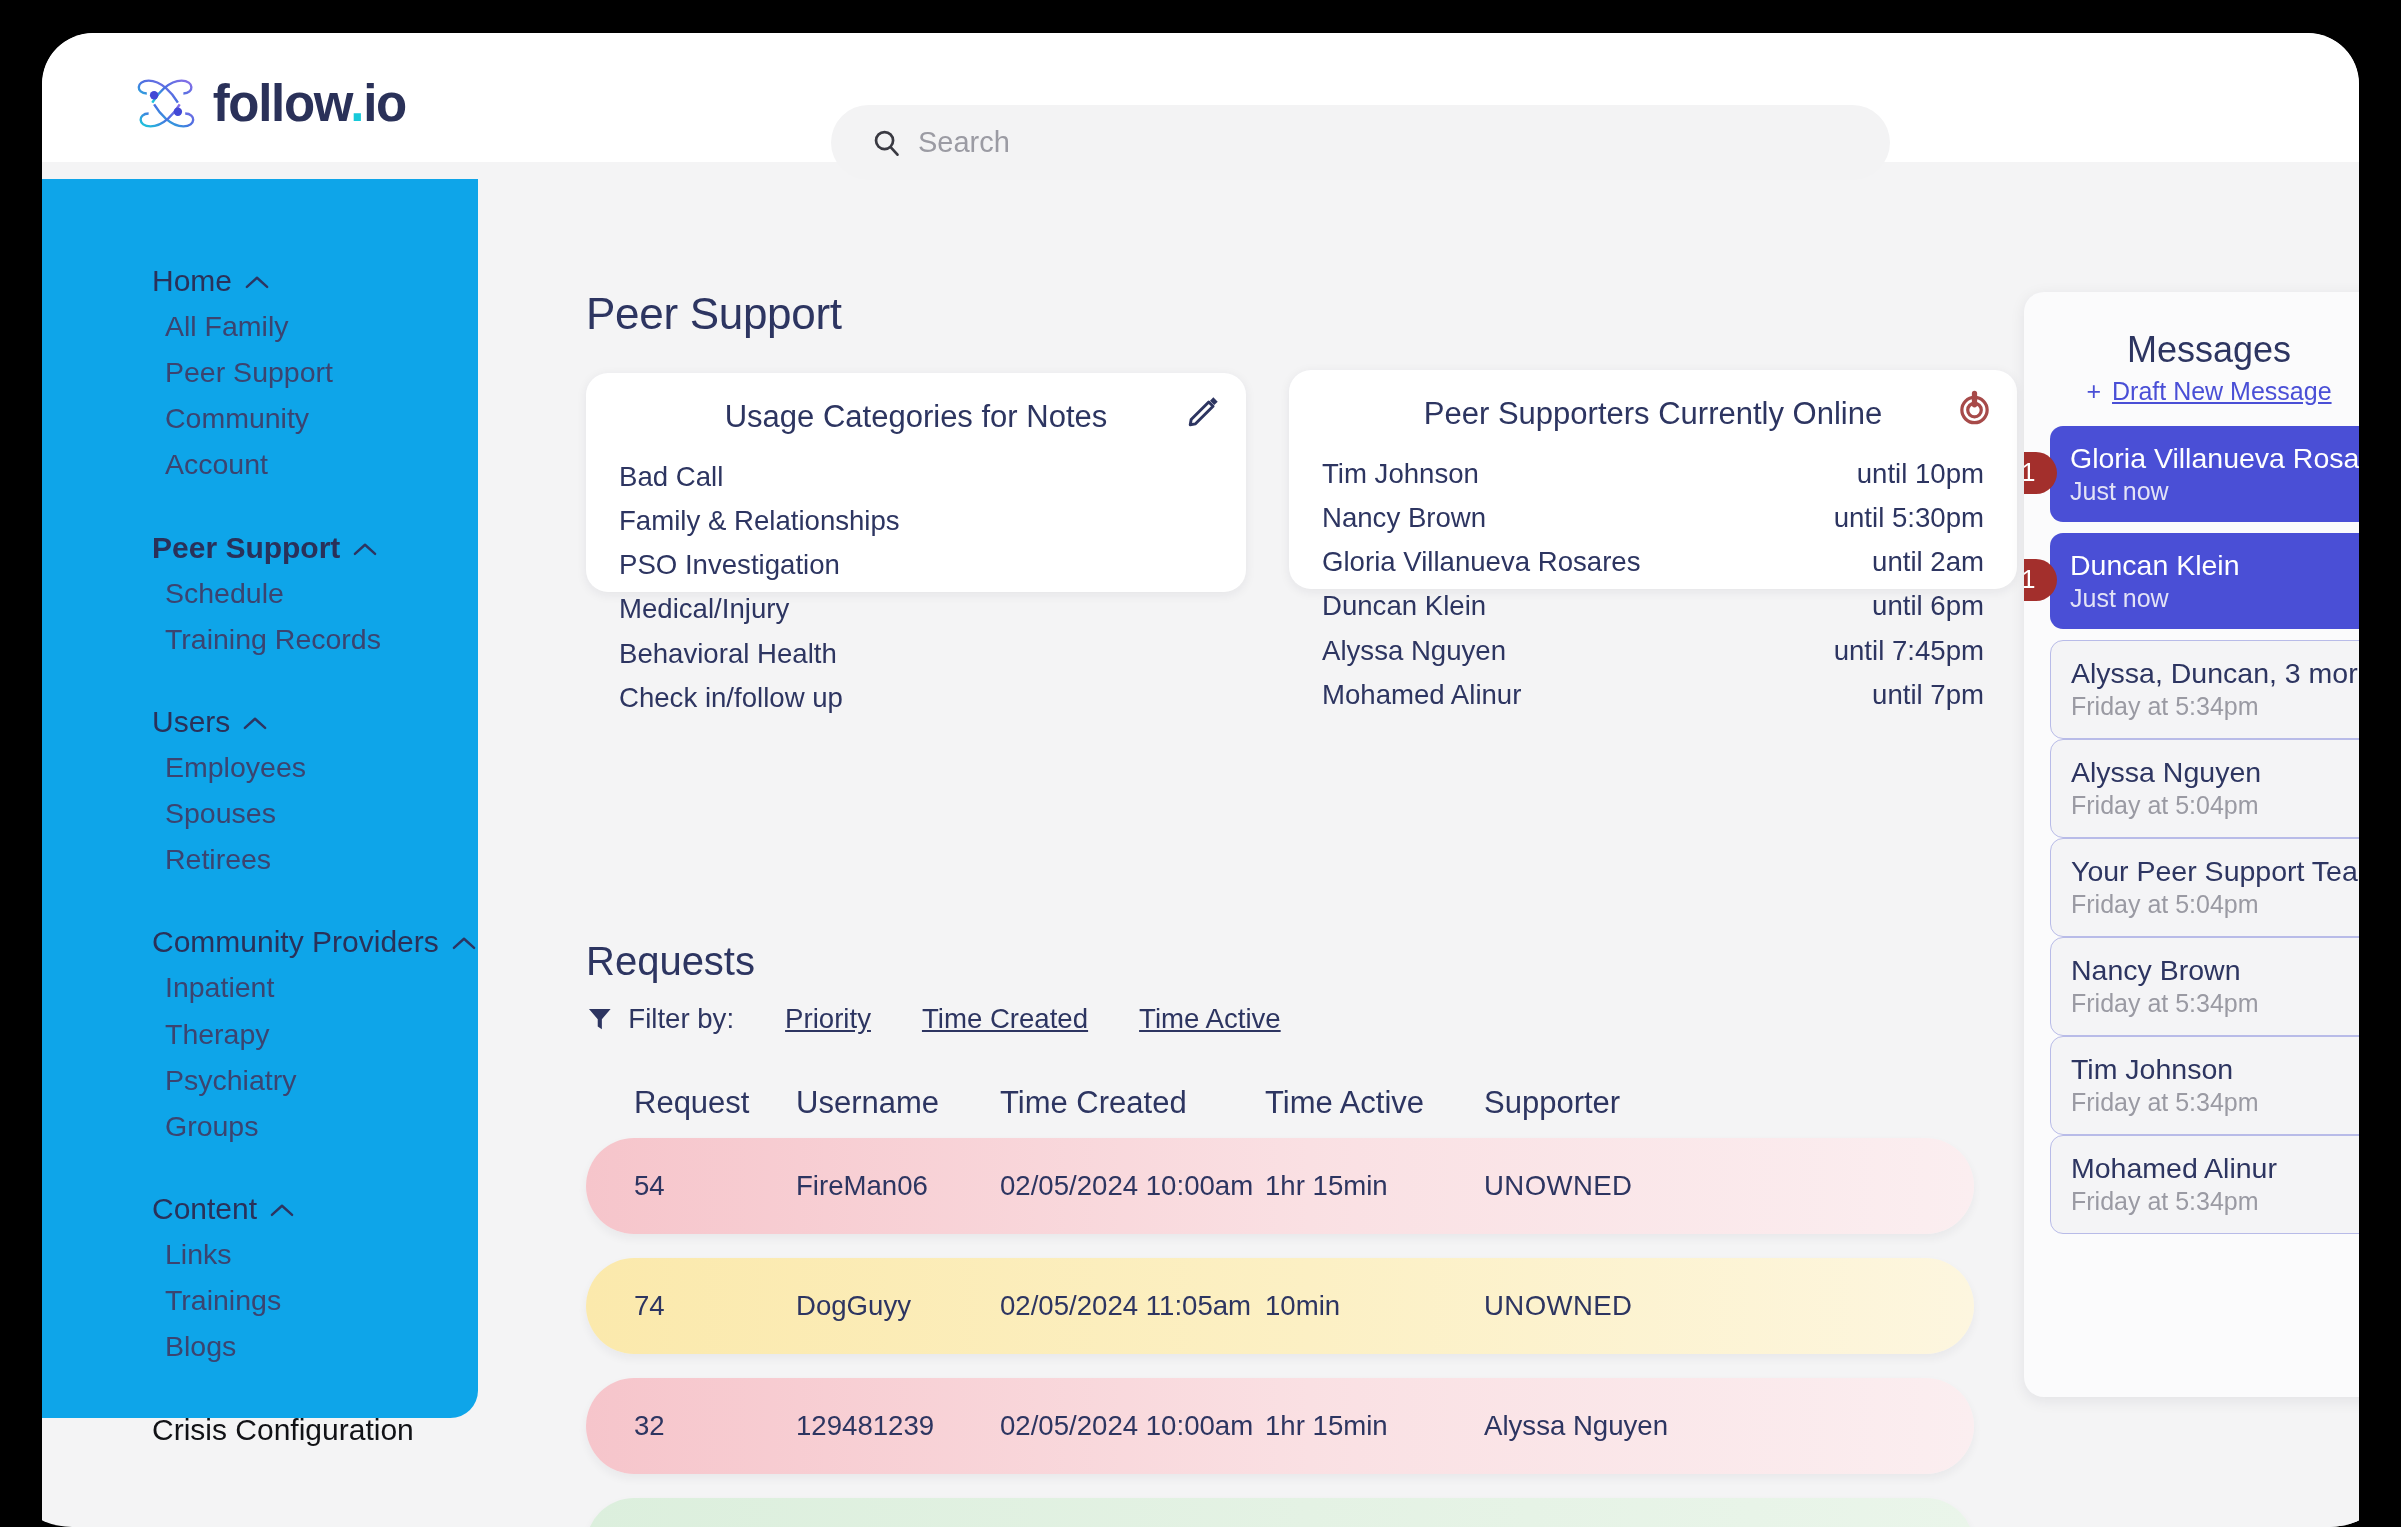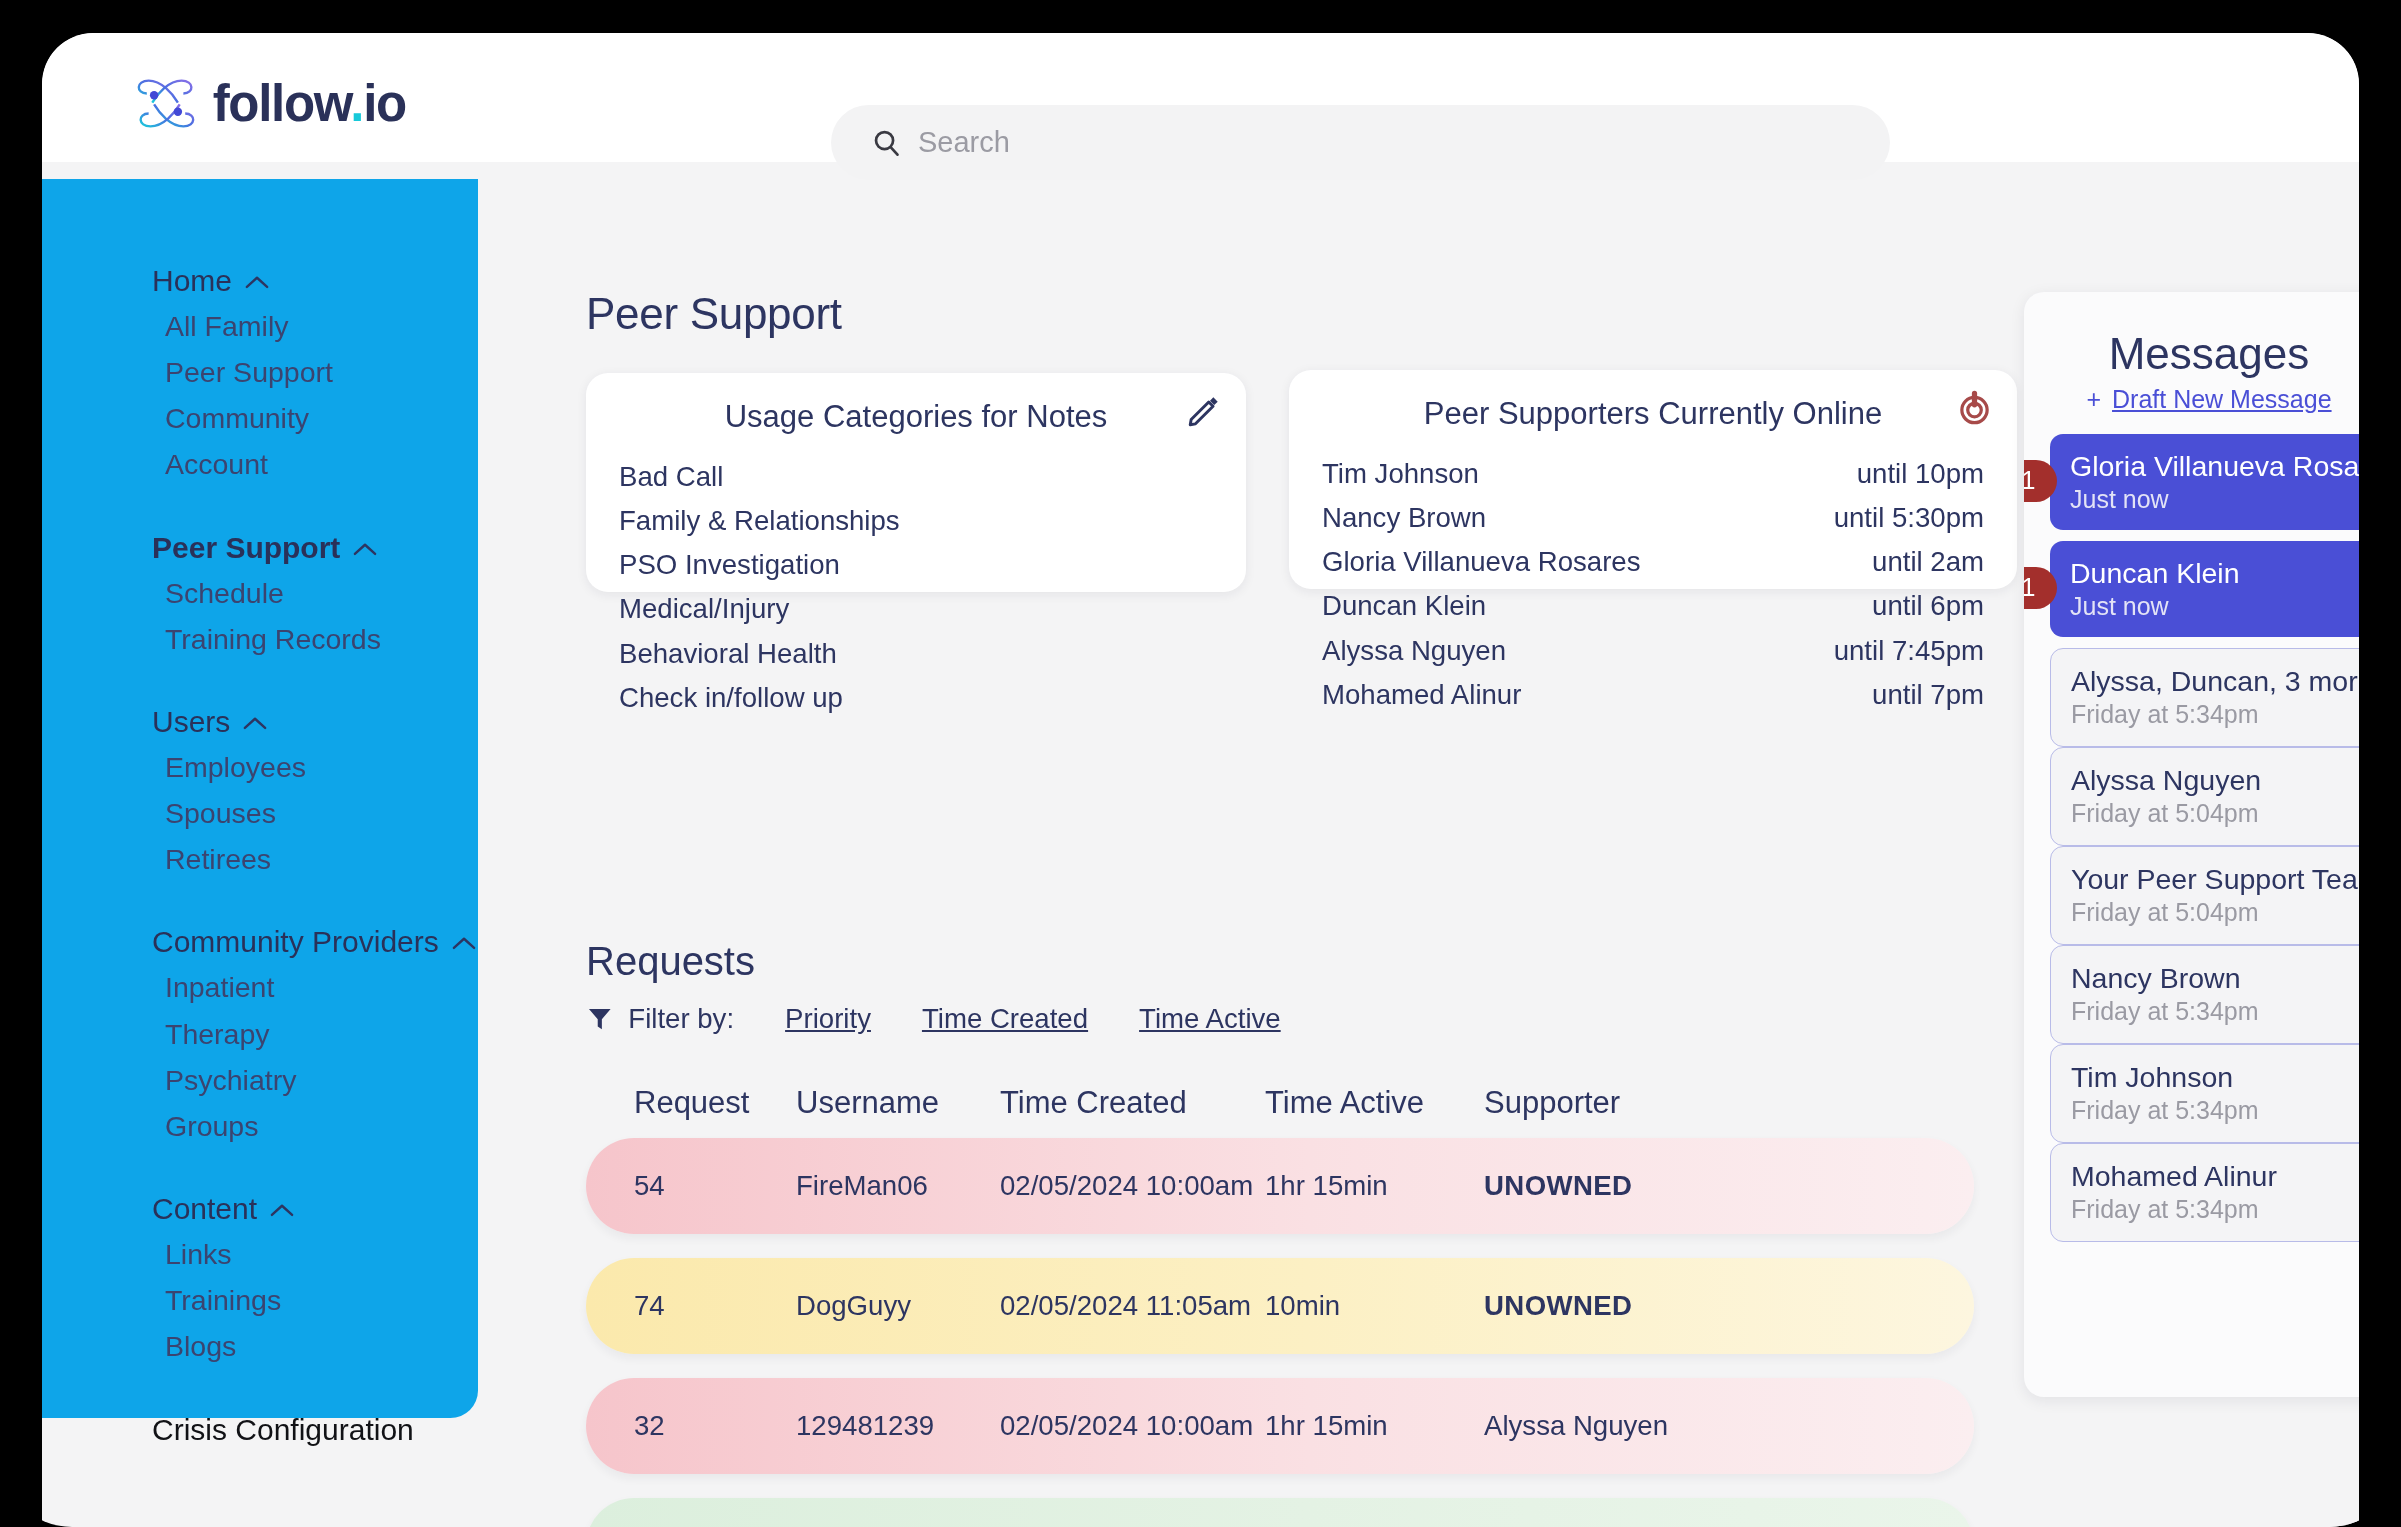--- a/index.html
+++ b/index.html
@@ -177,36 +177,36 @@
     margin-bottom: 24px;
     border-radius: 48px;
     padding-left: 48px;
     font-size: 27.6px; color: #2d3561;
     box-shadow: 0 4.6px 9.2px rgba(40,40,60,.055);
     cursor: pointer;
   }
   .trow.red    { background: linear-gradient(90deg,#f6c5cb 0%,#fae0e3 52%,#fbeef0 100%); }
   .trow.yellow { background: linear-gradient(90deg,#fbe9ac 0%,#fcf0c4 52%,#fdf6df 100%); }
   .trow.green  { background: linear-gradient(90deg,#dcefdd 0%,#e4f2e4 52%,#eaf5ea 100%); }
-  .trow .sup-unowned { font-weight: 700; letter-spacing: 0.4px; }
+  .trow .sup-unowned { font-weight: 400; letter-spacing: 0.4px; }
 
   
   #messages {
     position: absolute;
     left: 1982px; top: 259px;
     width: 370px; height: 1105px;
     background: #fbfbfc;
     border-radius: 20px 0 0 20px;
     box-shadow: 0 3.7px 14.7px rgba(30,30,50,.08);
     z-index: 25;
     overflow: hidden;
   }
   #messages-title {
     text-align: center; padding-top: 37px;
-    font-size: 44px; color: #2d3561;
+    font-size: 36px; color: #2d3561;
   }
   #draft-new {
     display: flex; align-items: center; justify-content: center;
     gap: 11px; margin-top: 5.5px;
     font-size: 25px; color: #4a4fd6;
     cursor: pointer;
   }
   #draft-new .dlabel { text-decoration: underline; }
   #msg-list { margin-top: 20px; }
   .msg {

